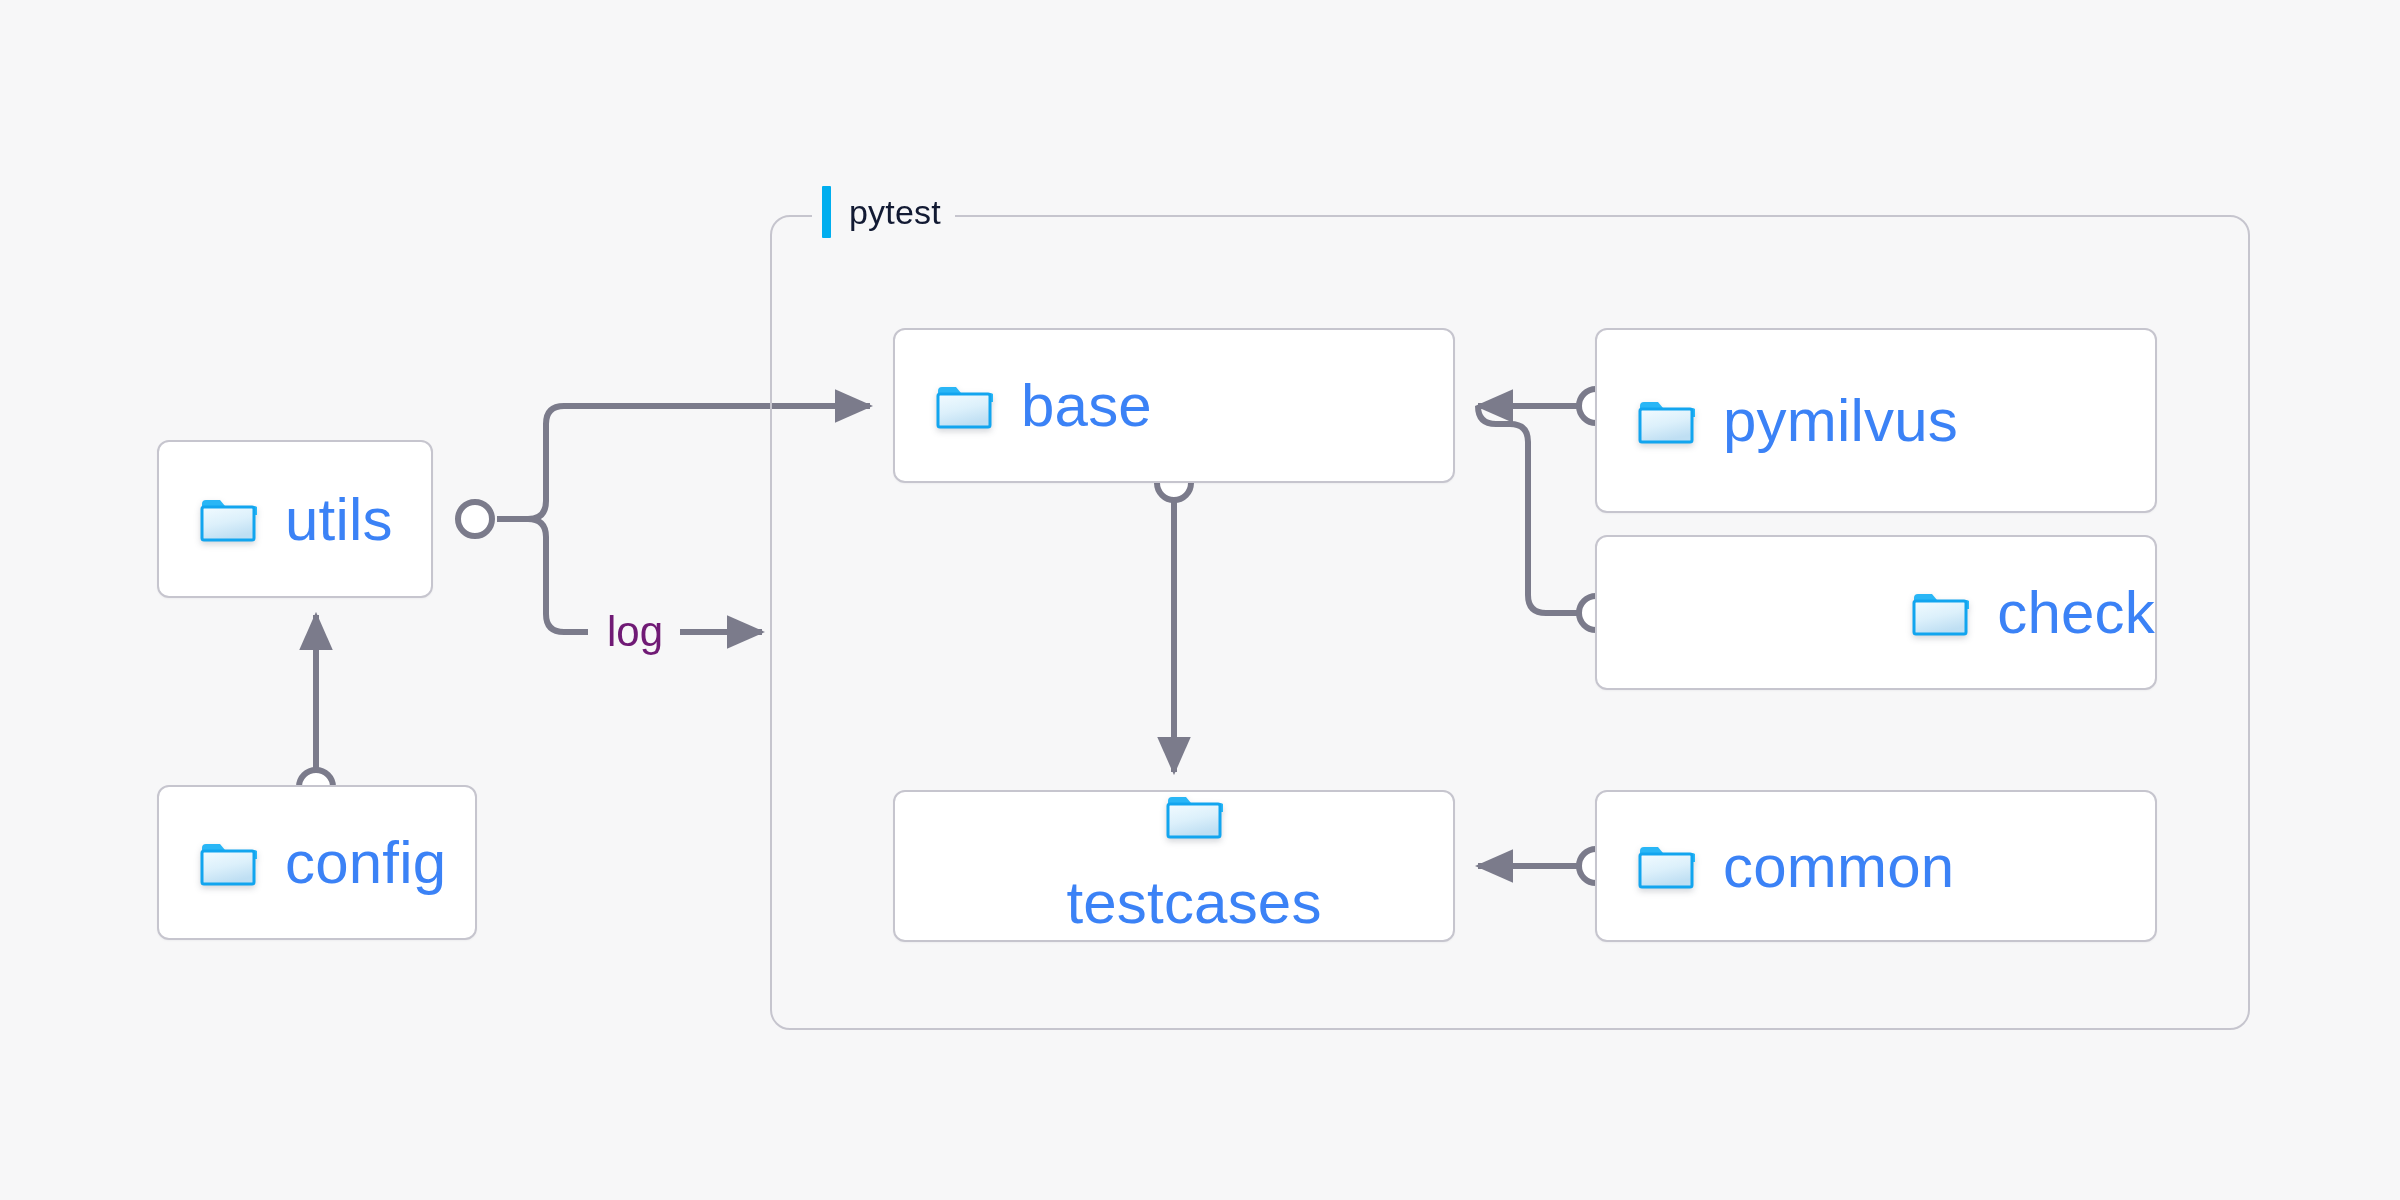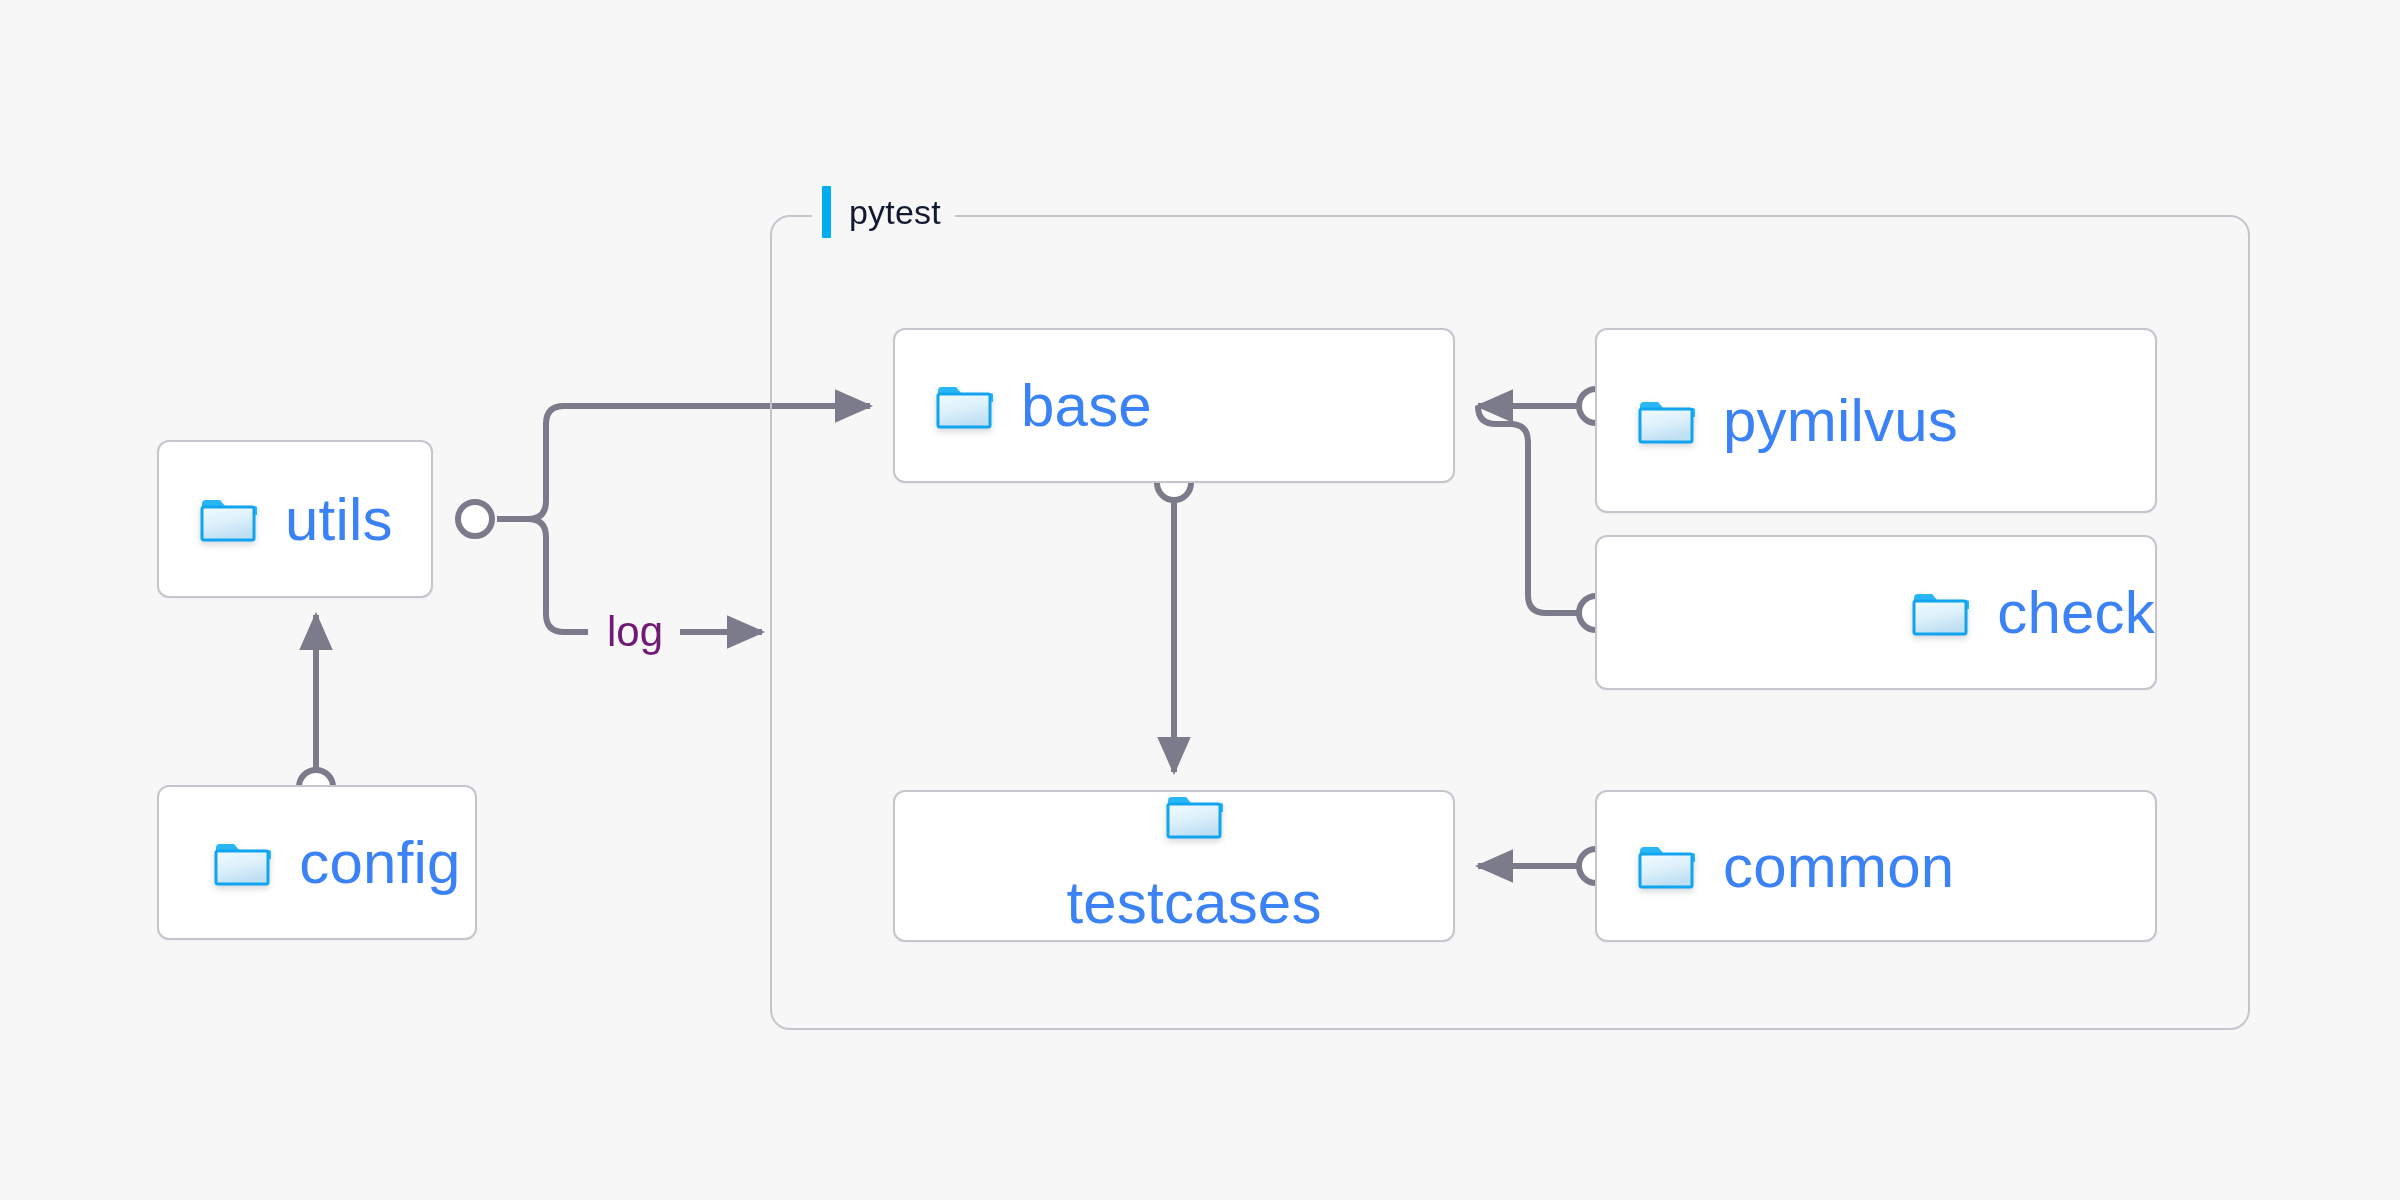--- a/index.html
+++ b/index.html
@@ -143,21 +143,21 @@
   <div class="node" style="left:157px; top:440px; width:276px; height:158px;">
     <span class="folder">
       <svg width="58" height="48" viewBox="0 0 58 48">
         <path d="M3 9 a4 4 0 0 1 4-4 h14 l5 6 h29 a4 4 0 0 1 4 4 v5 H3 z" fill="#29b6f6"></path>
         <rect x="3" y="12" width="52" height="33" rx="2" fill="url(#folderGrad)" stroke="#12a5ef" stroke-width="3"></rect>
       </svg>
     </span>
     <span class="node-label">utils</span>
   </div>
 
-  <div class="node" style="left:157px; top:785px; width:320px; height:155px;justify-content:center;">
+  <div class="node" style="left:157px; top:785px; width:320px; height:155px;">
     <span class="folder">
       <svg width="58" height="48" viewBox="0 0 58 48">
         <path d="M3 9 a4 4 0 0 1 4-4 h14 l5 6 h29 a4 4 0 0 1 4 4 v5 H3 z" fill="#29b6f6"></path>
         <rect x="3" y="12" width="52" height="33" rx="2" fill="url(#folderGrad)" stroke="#12a5ef" stroke-width="3"></rect>
       </svg>
     </span>
     <span class="node-label">config</span>
   </div>
 
   <div class="node" style="left:893px; top:328px; width:562px; height:155px;">

